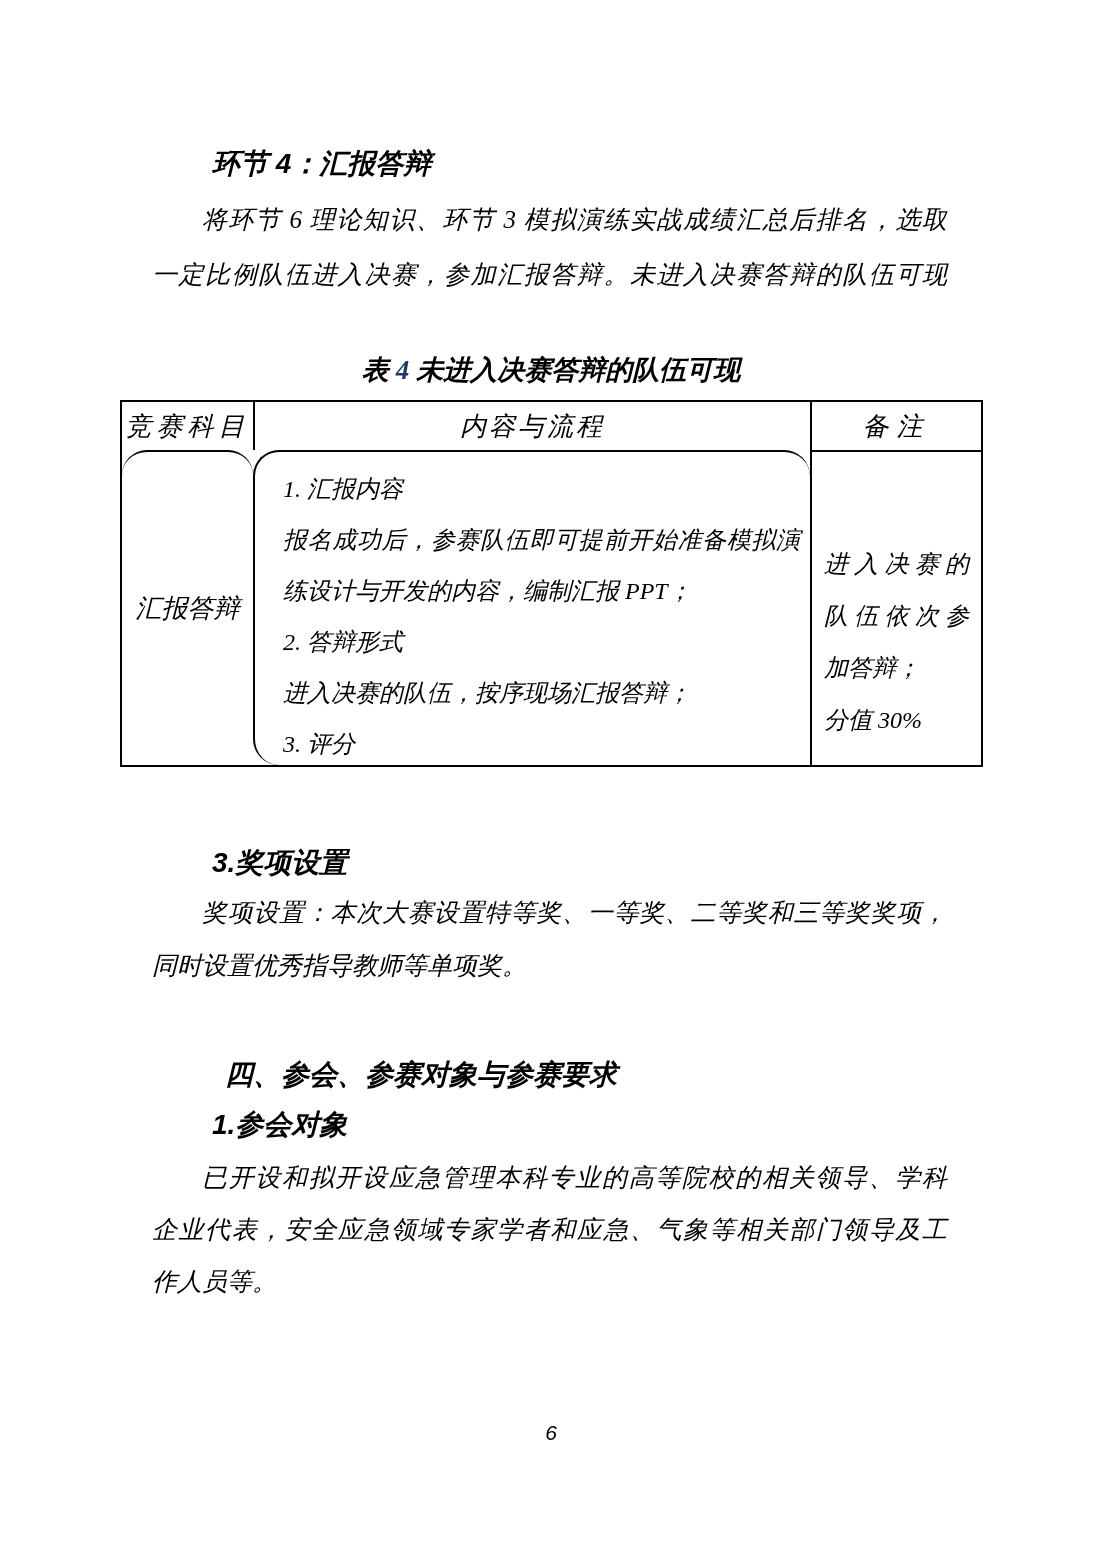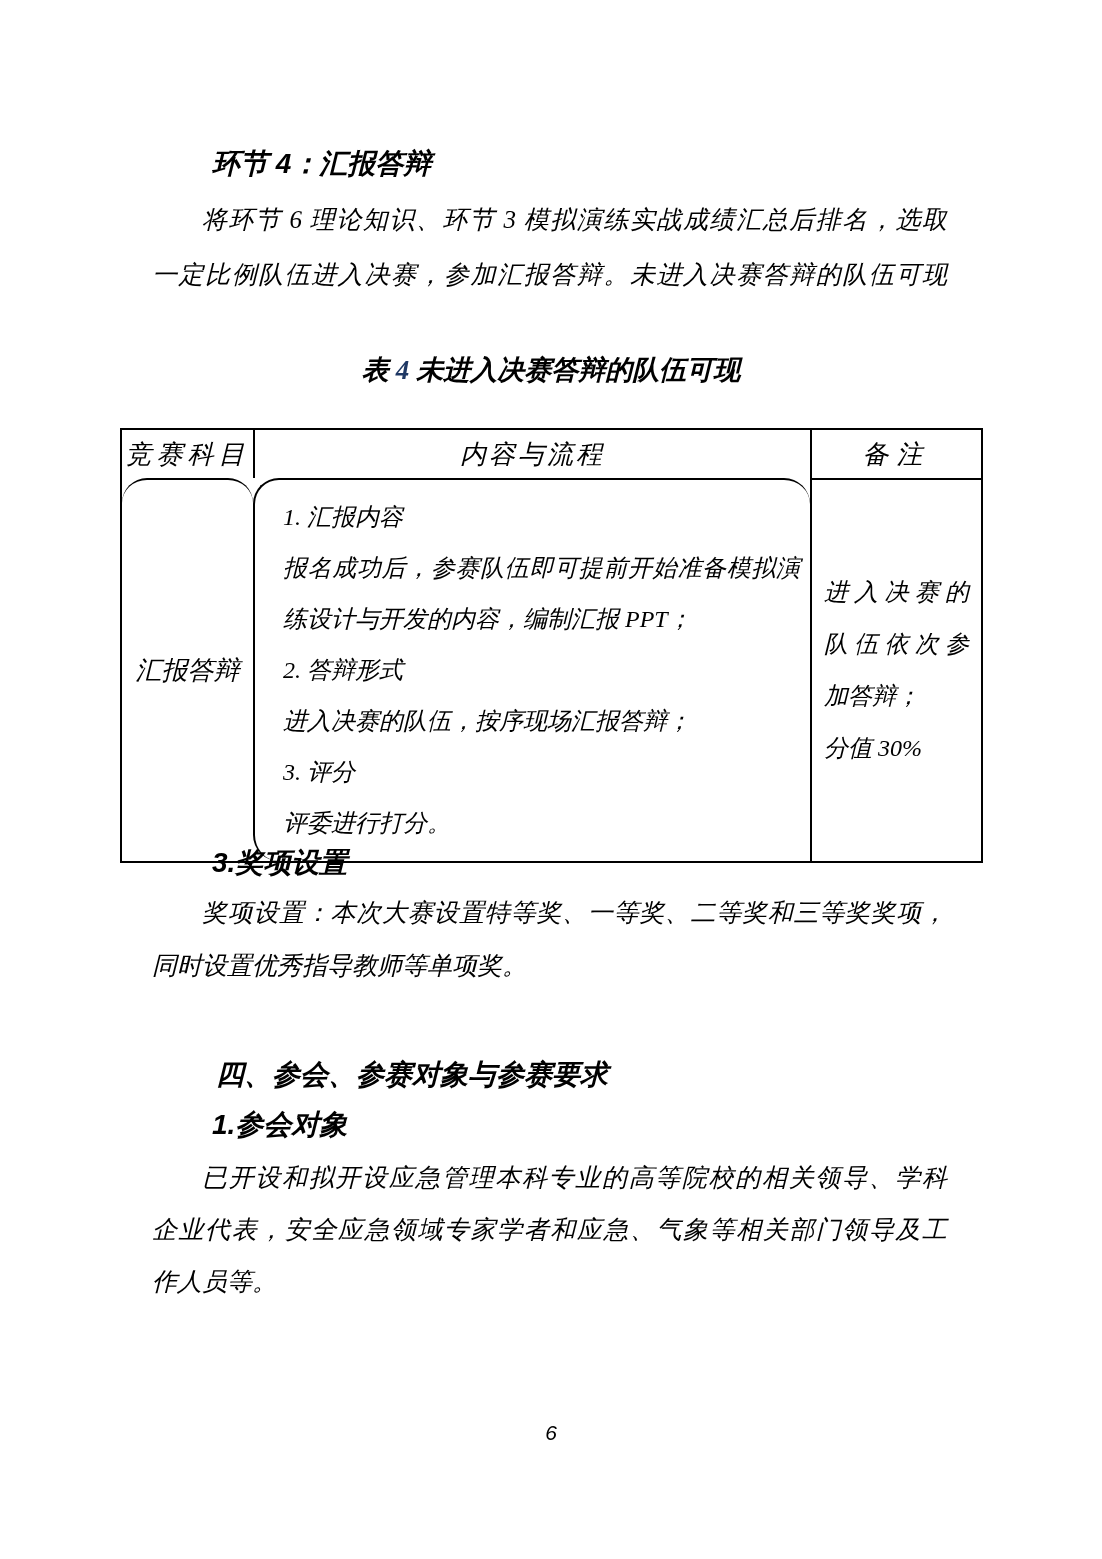--- a/index.html
+++ b/index.html
@@ -46,27 +46,26 @@
     text-align:center;
     font-weight:bold;
     font-size:27px;
     line-height:40px;
   }
   .caption .cap-num { margin:0 7px; }
 
   .ctable {
     position:absolute;
     left:120px; top:400px;
-    width:863px; height:435px;
+    width:863px; height:367px;
     box-sizing:border-box;
     border:2px solid #000;
     display:grid;
     grid-template-columns:131px 557px 1fr;
     grid-template-rows:48px 1fr;
-    margin-top:28px;
   }
   .tcell {
     box-sizing:border-box;
     border-left:2px solid #000;
     border-top:2px solid #000;
     overflow:hidden;
   }
   .tcell.no-bl { border-left:none; }
   .tcell.no-bt { border-top:none; }
   .hcell {
@@ -152,21 +151,21 @@
     </div>
   </div>
 
   <div class="hei" style="left:212px; top:843px;">3.奖项设置</div>
 
   <div class="para para2" style="top:886px;">
     <div class="bline stretch indent">奖项设置：本次大赛设置特等奖、一等奖、二等奖和三等奖奖项，</div>
     <div class="bline">同时设置优秀指导教师等单项奖。</div>
   </div>
 
-  <div class="hei" style="left:216px; top:1055px;text-align:right;">四、参会、参赛对象与参赛要求</div>
+  <div class="hei" style="left:225px; top:1055px;text-align:right;">四、参会、参赛对象与参赛要求</div>
 
   <div class="hei" style="left:212px; top:1105px;">1.参会对象</div>
 
   <div class="para para3" style="top:1152px;">
     <div class="bline stretch indent">已开设和拟开设应急管理本科专业的高等院校的相关领导、学科</div>
     <div class="bline stretch">企业代表，安全应急领域专家学者和应急、气象等相关部门领导及工</div>
     <div class="bline">作人员等。</div>
   </div>
 
   <div class="footer-num">6</div>

